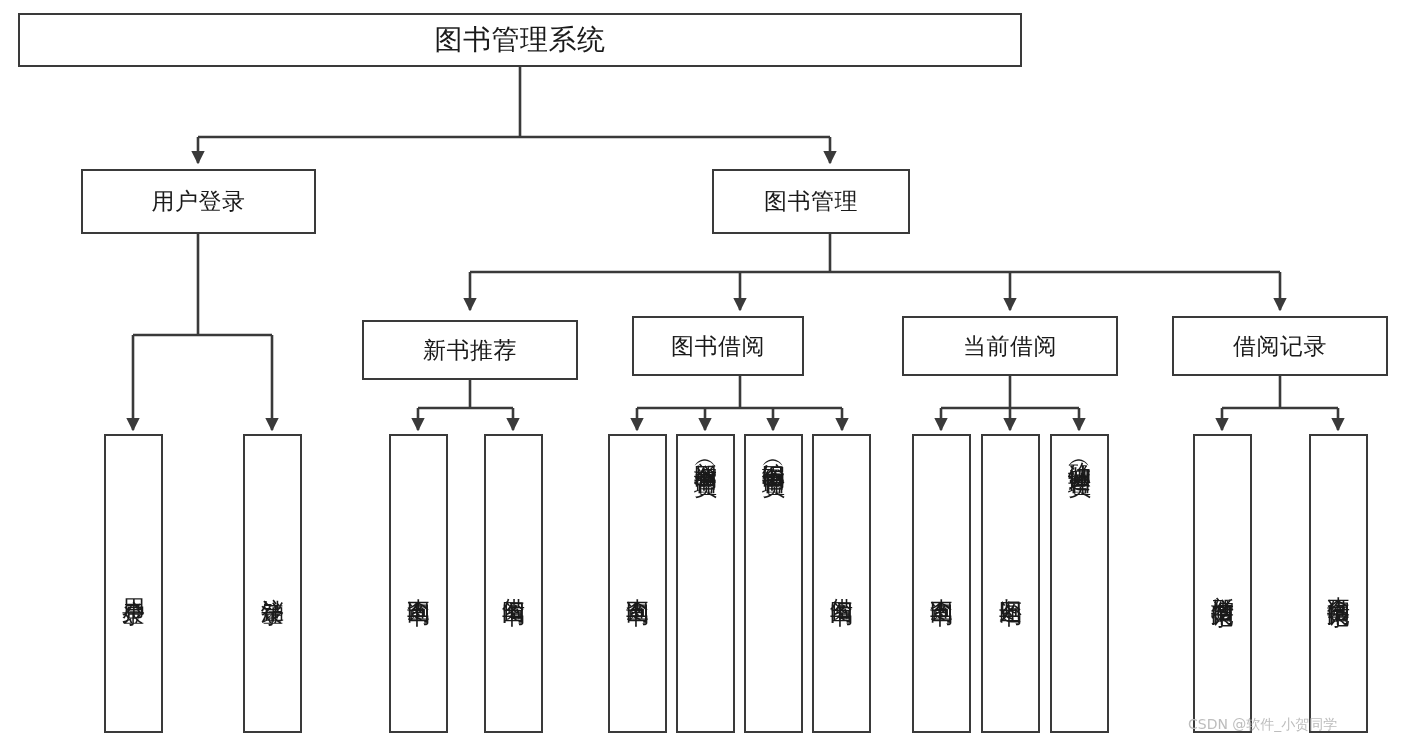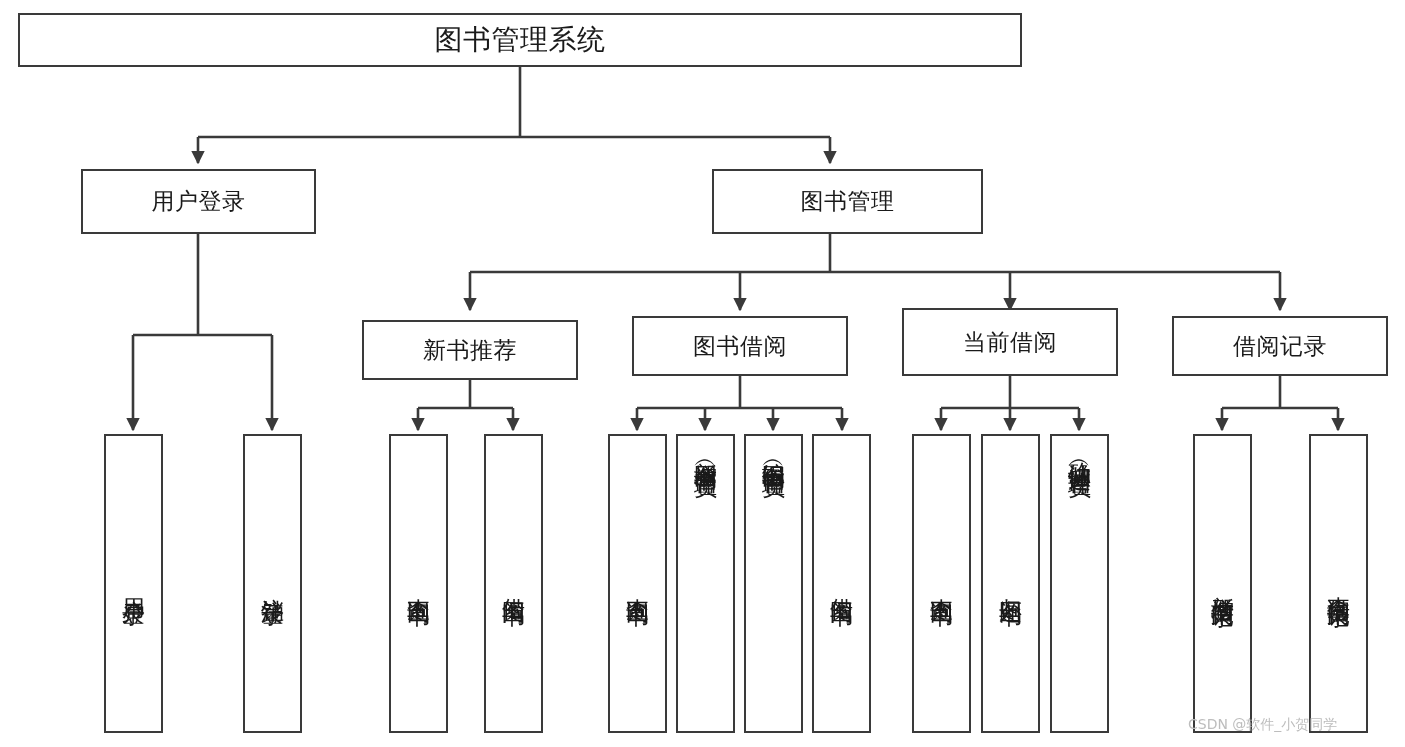--- a/index.html
+++ b/index.html
@@ -134,31 +134,31 @@
     </g>
   </svg>
 
   <div class="node horiz root" style="left:18px; top:13px; width:1004px; height:54px;">
     <span class="node-label">图书管理系统</span>
   </div>
 
   <div class="node horiz" style="left:81px; top:169px; width:235px; height:65px;">
     <span class="node-label">用户登录</span>
   </div>
-  <div class="node horiz" style="left:712px; top:169px; width:271px; height:65px;">
+  <div class="node horiz" style="left:712px; top:169px; width:198px; height:65px;">
     <span class="node-label">图书管理</span>
   </div>
 
   <div class="node horiz" style="left:362px; top:320px; width:216px; height:60px;">
     <span class="node-label">新书推荐</span>
   </div>
-  <div class="node horiz" style="left:632px; top:316px; width:216px; height:60px;">
+  <div class="node horiz" style="left:632px; top:316px; width:172px; height:60px;">
     <span class="node-label">图书借阅</span>
   </div>
-  <div class="node horiz" style="left:902px; top:308px; width:216px; height:68px;">
+  <div class="node horiz" style="left:902px; top:316px; width:216px; height:60px;">
     <span class="node-label">当前借阅</span>
   </div>
   <div class="node horiz" style="left:1172px; top:316px; width:216px; height:60px;">
     <span class="node-label">借阅记录</span>
   </div>
 
   <div class="node vert center" style="left:104px; top:434px; width:59px; height:299px;">
     <span class="node-label">用户登录</span>
   </div>
   <div class="node vert center" style="left:243px; top:434px; width:59px; height:299px;">

